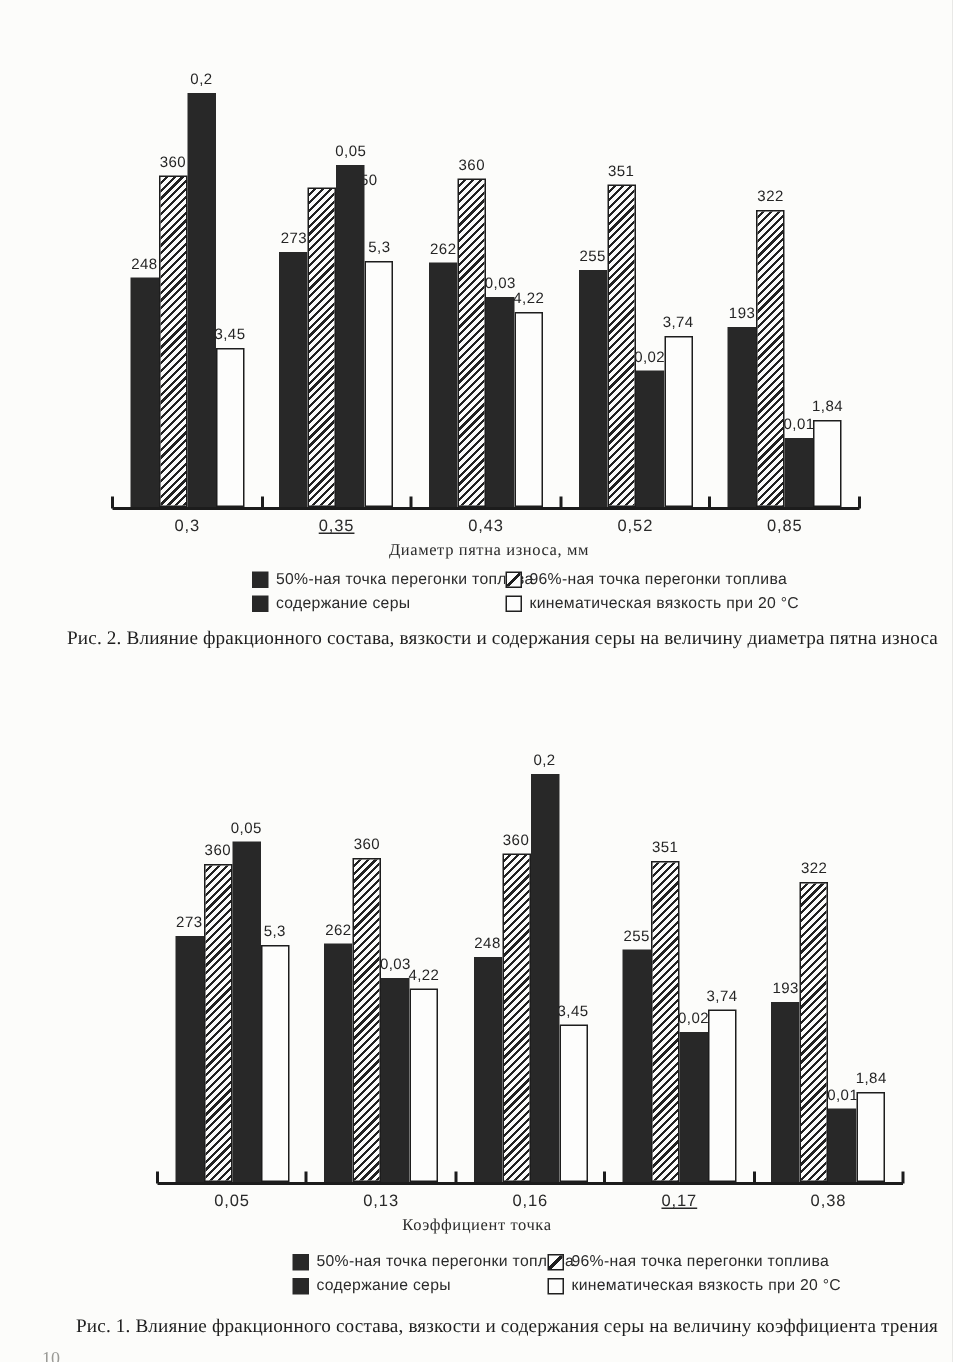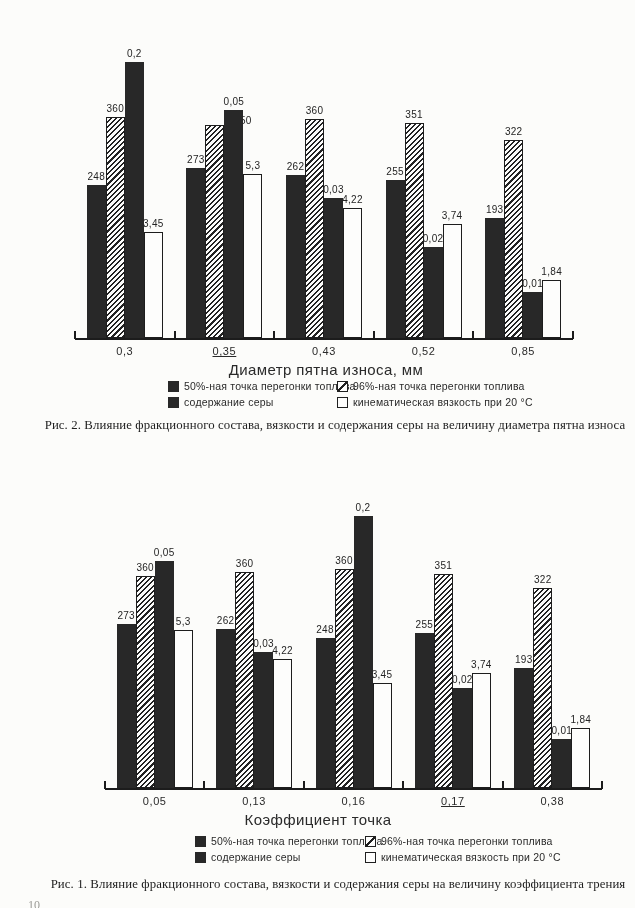--- a/index.html
+++ b/index.html
@@ -28,21 +28,21 @@
   .bar-label{
     position:absolute;transform:translateX(-50%);
     font-size:10px;letter-spacing:.3px;white-space:nowrap;color:#242424;
   }
   .cat-label{
     position:absolute;transform:translateX(-50%);
     font-size:11px;letter-spacing:.6px;color:#2a2a2a;
   }
   .axis-title{
     position:absolute;transform:translateX(-50%);
-    font-size:15px;letter-spacing:.4px;color:#2a2a2a;white-space:nowrap;
+    font-size:11px;letter-spacing:.4px;color:#2a2a2a;white-space:nowrap;font-family:Liberation Serif, serif;
   }
   .legend-item{
     position:absolute;display:flex;align-items:center;gap:5px;
     font-size:10.5px;letter-spacing:.2px;color:#2a2a2a;white-space:nowrap;
   }
   .swatch{width:11px;height:11px;flex:none;box-sizing:border-box;}
   .swatch.solid{background:#282828;}
   .swatch.hatch{
     border:1.2px solid #1f1f1f;background-color:#fdfdfc;
     background-image:linear-gradient(135deg,

